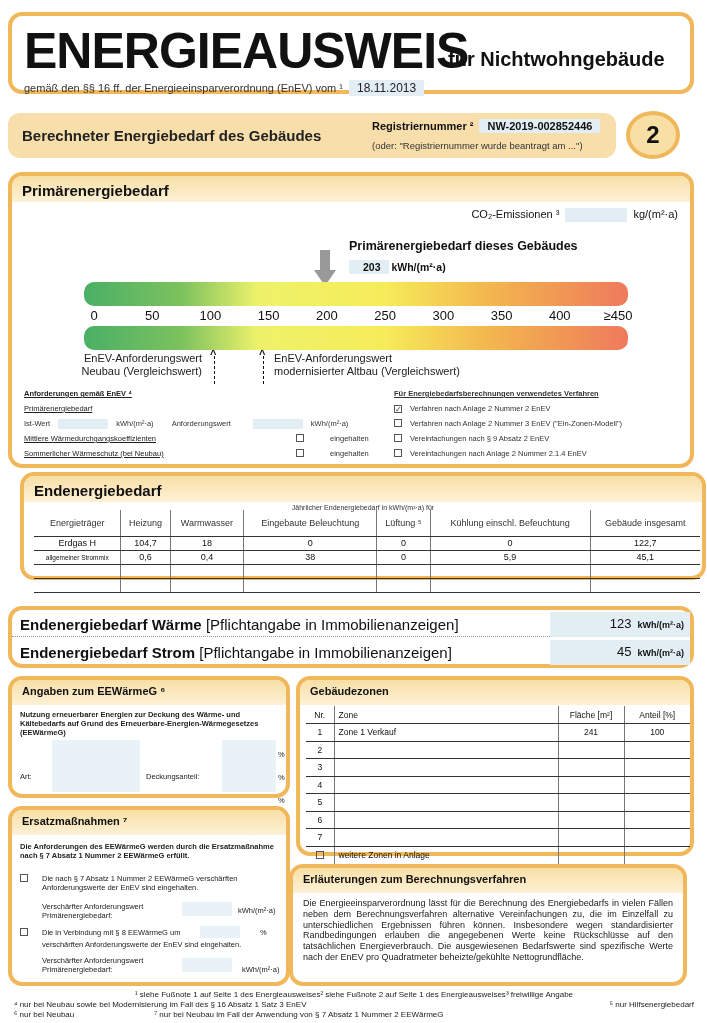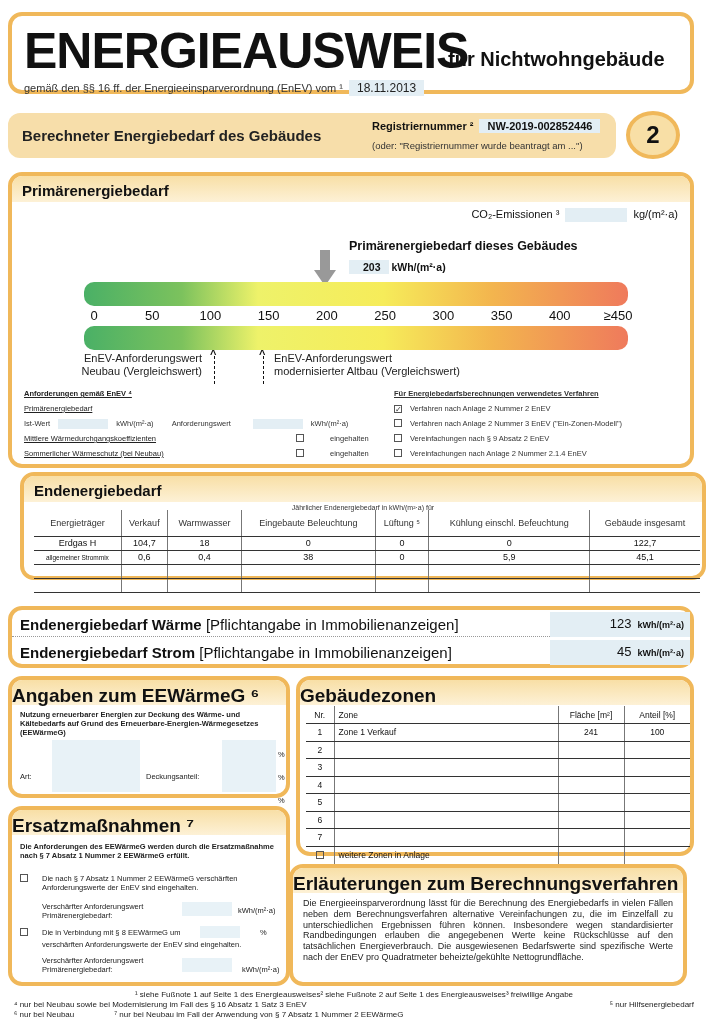--- a/index.html
+++ b/index.html
@@ -45,21 +45,21 @@
 #eeT th{height:26px;border-bottom:1px solid #333;color:#333}
 #fe{left:8px;top:606px;width:686px;height:62px}
 .ferow{position:absolute;left:0;right:0;height:25px;font-size:15px;padding:4px 8px}
 .ferow b{font-weight:bold}
 .ferow .v{position:absolute;right:0;top:0;width:140px;height:25px;text-align:right;padding:4px 6px;font-size:13px}
 .ferow .v small{font-size:9px;font-weight:bold;margin-left:6px}
 #ew{left:8px;top:676px;width:282px;height:122px}
 #er{left:8px;top:806px;width:282px;height:180px}
 #gz{left:296px;top:676px;width:398px;height:180px}
 #erl{left:289px;top:864px;width:398px;height:122px}
-.secT2{position:absolute;left:0;top:0;right:0;height:25px;border-radius:10px 10px 0 0;padding:5px 0;font-size:19px}
+.secT2{position:absolute;left:0;top:0;right:0;height:25px;border-radius:10px 10px 0 0;padding:5px 10px;font-size:11px}
 .small{position:absolute;font-size:7.5px;line-height:9px;color:#222}
 .fb{position:absolute;background:#e8f2f7}
 #gzT{position:absolute;left:6px;top:26px;width:384px;font-size:8.5px}
 #gzT td{border-left:1px solid #777;border-bottom:1px solid #333;height:17.5px;padding:0 4px}
 #gzT tr td:first-child{border-left:none;text-align:center;width:28px}
 #gzT td.c{text-align:center;width:66px}
 #erlTxt{position:absolute;left:10px;top:30px;right:10px;font-size:9px;line-height:10.8px;color:#222;text-align:justify}
 #foot{position:absolute;left:14px;top:990px;width:680px;font-size:8px;line-height:10px;color:#222}
 </style>
 </head>
@@ -127,21 +127,21 @@
  </div>
 </div>
 
 <div class="box" id="ee">
  <div class="secT hdr">Endenergiebedarf</div>
  <div class="cap" style="position:absolute;left:0;right:0;top:28px;text-align:center;font-size:7px;color:#333">Jährlicher Endenergiebedarf in kWh/(m²·a) für</div>
  <table id="eeT">
       <thead>
         <tr id="eeH">
           <th>Energieträger</th>
-          <th>Verkauf</th>
+          <th>Heizung</th>
           <th>Warmwasser</th>
           <th>Eingebaute Beleuchtung</th>
           <th>Lüftung ⁵</th>
           <th>Kühlung einschl. Befeuchtung</th>
           <th>Gebäude insgesamt</th>
         </tr>
       </thead>
       <tbody id="eeB">
         <tr class="d">
           <td>Erdgas H</td>
@@ -288,14 +288,14 @@
 <div id="foot">
  <div style="display:flex;justify-content:center">
       <span>¹ siehe Fußnote 1 auf Seite 1 des Energieausweises</span>
       <span>² siehe Fußnote 2 auf Seite 1 des Energieausweises</span>
       <span>³ freiwillige Angabe</span>
     </div>
  <div style="display:flex;justify-content:space-between">
       <span>⁴ nur bei Neubau sowie bei Modernisierung im Fall des § 16 Absatz 1 Satz 3 EnEV</span>
       <span>⁵ nur Hilfsenergiebedarf</span>
     </div>
- <div><span>⁶ nur bei Neubau</span><span style="margin-left:40px">⁷ nur bei Neubau im Fall der Anwendung von § 7 Absatz 1 Nummer 2 EEWärmeG</span></div>
+ <div><span>⁶ nur bei Neubau</span><span style="margin-left:80px">⁷ nur bei Neubau im Fall der Anwendung von § 7 Absatz 1 Nummer 2 EEWärmeG</span></div>
 </div>
 
 </body></html>

